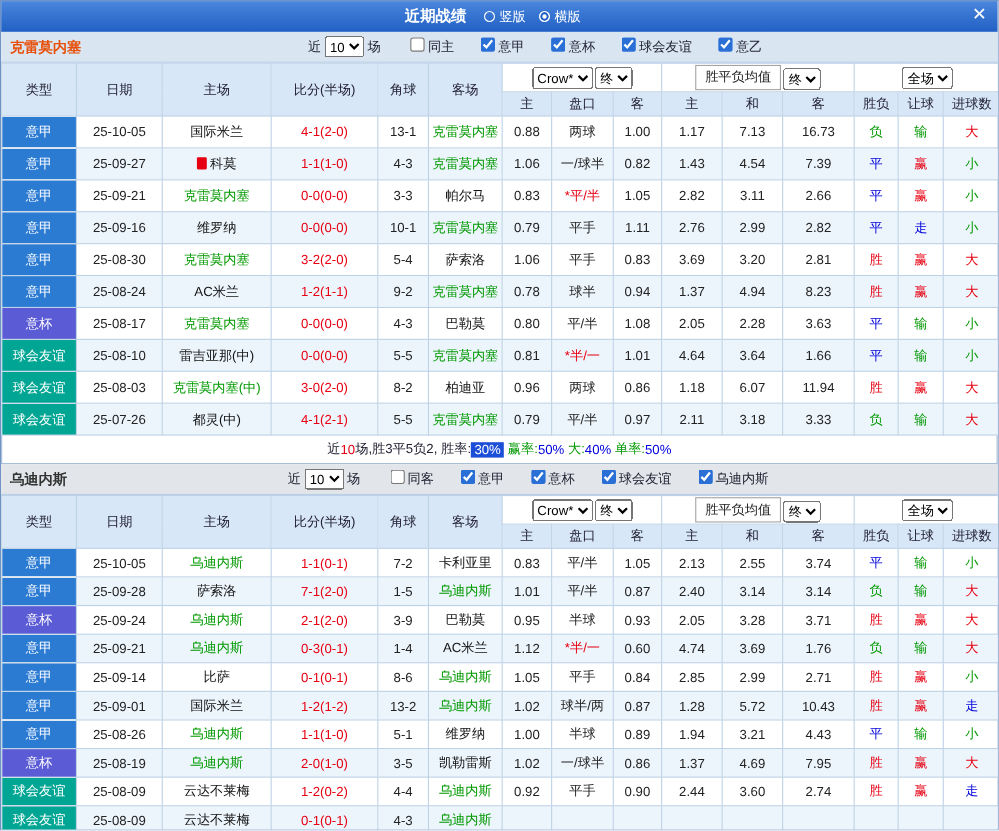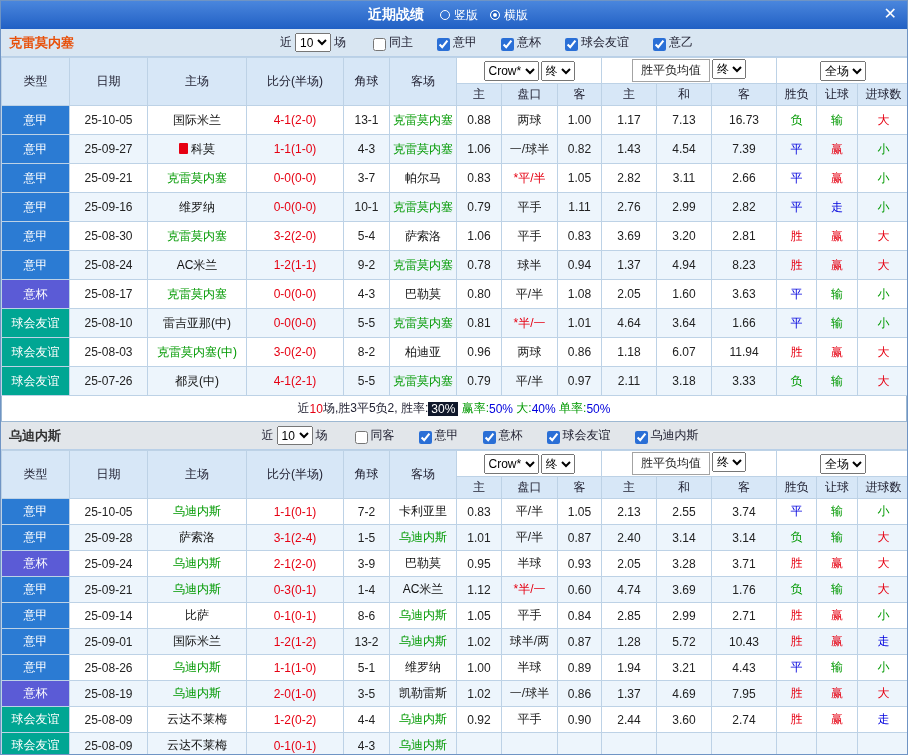--- a/index.html
+++ b/index.html
@@ -13,47 +13,47 @@
 .rb.sel{background:#fff;box-shadow:inset 0 0 0 2px #2160c4}
 .close-btn{position:absolute;right:10px;top:3px;font-size:16px;font-weight:bold;color:#fff;cursor:pointer;line-height:20px}
 .band{height:28px;display:flex;align-items:center;border-bottom:1px solid #b9d0e8;padding:0 8px;position:relative}
 .band.blue{background:#d9e6f2}
 .band.gray{background:#e2e6ea}
 .team-name{font-weight:bold;font-size:13px}
 .team-orange{color:#e8500a}
 .team-dark{color:#333}
 .filters{margin:0 auto;display:flex;align-items:center;gap:3px;color:#223}
 .filters select{height:19px;font-size:12px}
-.filters label{display:inline-flex;align-items:flex-end;gap:3px;margin-left:24px;cursor:pointer}
+.filters label{display:inline-flex;align-items:flex-start;gap:3px;margin-left:24px;cursor:pointer}
 input[type=checkbox]{width:13px;height:13px;accent-color:#2a6fd6}
 table.grid{width:100%;border-collapse:collapse;table-layout:fixed;border:1px solid #9db8d2}
 .grid th,.grid td{border:1px solid #bdd2e6;text-align:center;overflow:hidden;white-space:nowrap;vertical-align:middle}
 .grid thead th{background:#d7e7f7;color:#223;font-weight:normal;height:22px;font-size:12px}
 .grid thead tr.top th{height:26px}
 .grid thead th.ctrl{background:#fff}
-.ctrl-inner{display:flex;align-items:flex-start;justify-content:center;gap:2px}
+.ctrl-inner{display:flex;align-items:flex-end;justify-content:center;gap:2px}
 .ctrl select{font-size:12px;height:20px}
 .avgbox{display:inline-block;border:1px solid #a3a3a3;background:#fff;padding:2px 8px;font-size:12px;color:#222}
 #sec0-table tbody td{height:29px}
 #sec1-table tbody td{height:26px}
 .grid tbody tr:nth-child(even){background:#edf5fc}
 td.type{color:#fff}
 .t-a{background:#2b7bd3}
 .t-b{background:#5b5bd6}
 .t-c{background:#00a693}
 td.team{color:#111}
 td.team.focus{color:#009900}
 td.score{color:#e60012}
 .c-red{color:#e60012}
 .c-blue{color:#0000dd}
 .c-grn{color:#009900}
 .news-ic{display:inline-block;width:9px;height:11px;background:#e60012;margin-right:3px;vertical-align:-1px;border-radius:1px}
 .summary{height:26px;display:flex;align-items:center;justify-content:center;border:1px solid #9db8d2;border-top:none;color:#223}
 .summary span{white-space:pre}
-.badge{background:#0f172a;color:#fff;padding:0 3px}
+.badge{background:#1d4ed8;color:#fff;padding:0 3px}
 </style>
 </head>
 <body>
 
 <div class="app">
 
   <div class="titlebar">
     <span class="title">近期战绩</span>
     <span style="display:inline-flex;align-items:flex-start">
         <label class="vopt">
@@ -188,21 +188,21 @@
           <td>7.39</td>
           <td class="c-blue">平</td>
           <td class="c-red">赢</td>
           <td class="c-grn">小</td>
         </tr>
         <tr>
           <td class="type t-a">意甲</td>
           <td>25-09-21</td>
           <td class="team focus"><span>克雷莫内塞</span></td>
           <td class="score">0-0(0-0)</td>
-          <td>3-7</td>
+          <td>3-3</td>
           <td class="team">帕尔马</td>
           <td>0.83</td>
           <td class="c-red">*平/半</td>
           <td>1.05</td>
           <td>2.82</td>
           <td>3.11</td>
           <td>2.66</td>
           <td class="c-blue">平</td>
           <td class="c-red">赢</td>
           <td class="c-grn">小</td>
@@ -262,21 +262,21 @@
           <td class="type t-b">意杯</td>
           <td>25-08-17</td>
           <td class="team focus"><span>克雷莫内塞</span></td>
           <td class="score">0-0(0-0)</td>
           <td>4-3</td>
           <td class="team">巴勒莫</td>
           <td>0.80</td>
           <td>平/半</td>
           <td>1.08</td>
           <td>2.05</td>
-          <td>1.60</td>
+          <td>2.28</td>
           <td>3.63</td>
           <td class="c-blue">平</td>
           <td class="c-grn">输</td>
           <td class="c-grn">小</td>
         </tr>
         <tr>
           <td class="type t-c">球会友谊</td>
           <td>25-08-10</td>
           <td class="team"><span>雷吉亚那(中)</span></td>
           <td class="score">0-0(0-0)</td>
@@ -444,21 +444,21 @@
           <td>2.55</td>
           <td>3.74</td>
           <td class="c-blue">平</td>
           <td class="c-grn">输</td>
           <td class="c-grn">小</td>
         </tr>
         <tr>
           <td class="type t-a">意甲</td>
           <td>25-09-28</td>
           <td class="team"><span>萨索洛</span></td>
-          <td class="score">3-1(2-4)</td>
+          <td class="score">7-1(2-0)</td>
           <td>1-5</td>
           <td class="team focus">乌迪内斯</td>
           <td>1.01</td>
           <td>平/半</td>
           <td>0.87</td>
           <td>2.40</td>
           <td>3.14</td>
           <td>3.14</td>
           <td class="c-grn">负</td>
           <td class="c-grn">输</td>

